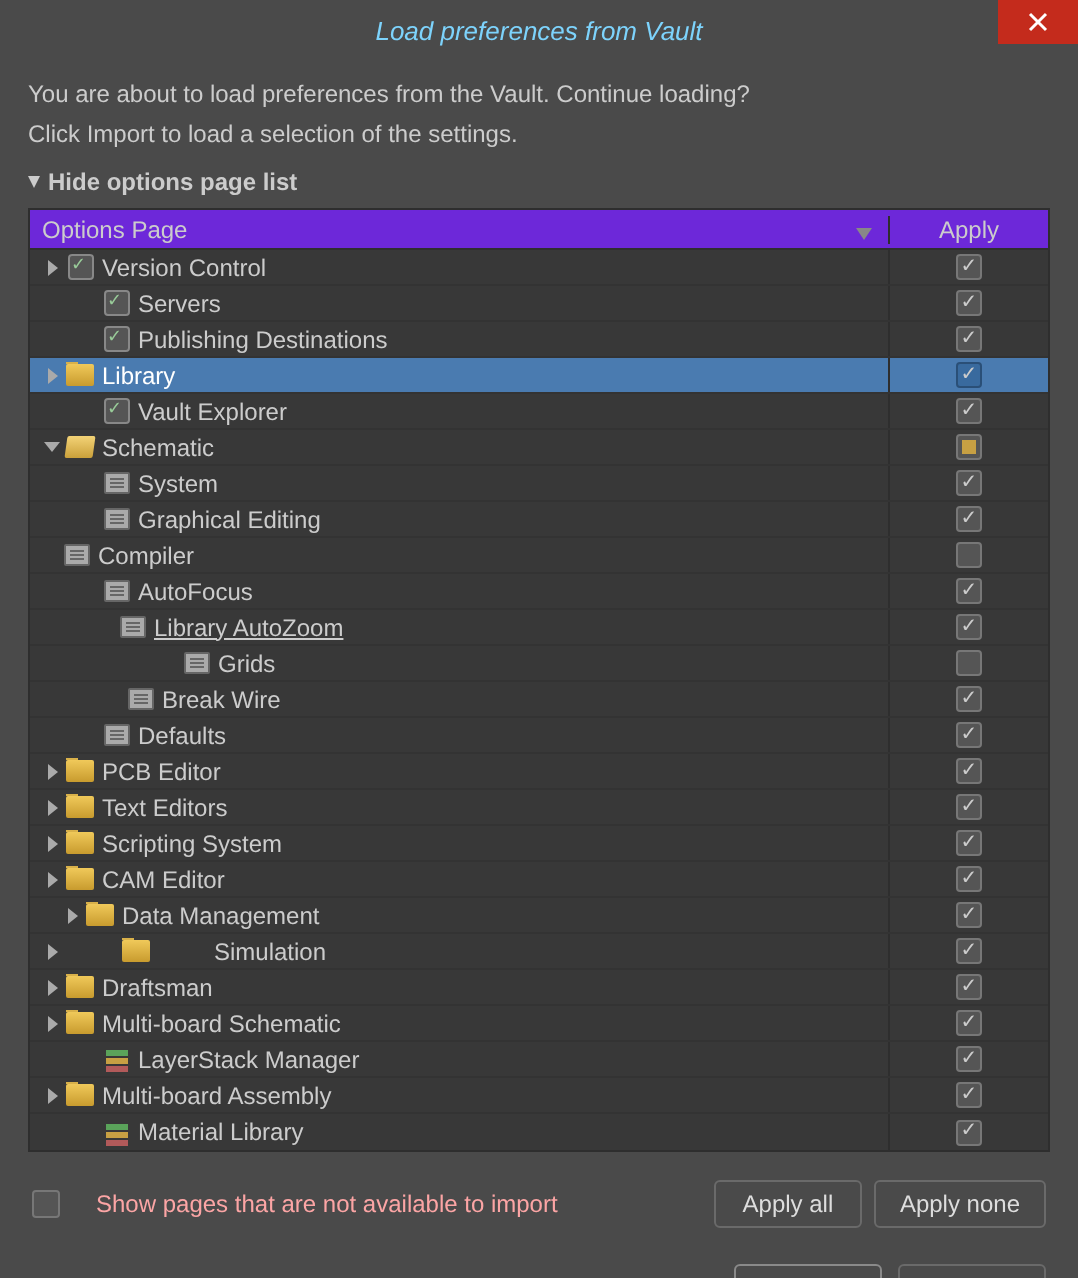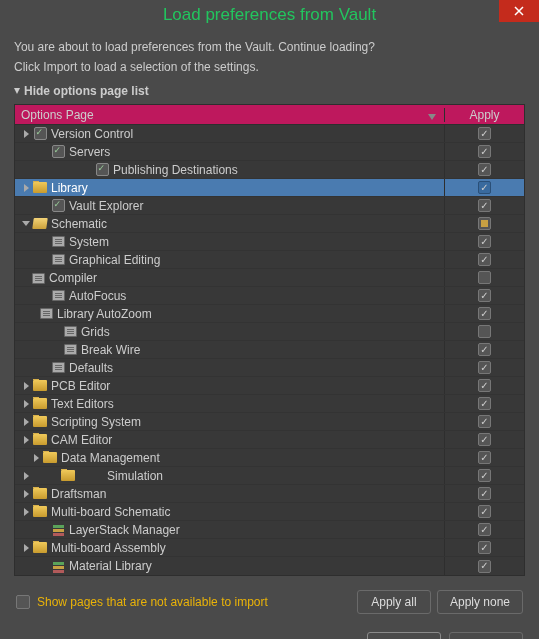--- a/index.html
+++ b/index.html
@@ -15,22 +15,23 @@
   }
   .titlebar {
     height: 30px;
     background: #4a4a4a;
     display: flex;
     align-items: center;
     justify-content: center;
     position: relative;
   }
   .titlebar-title {
-    color: #22c55e;
-    font-size: 17px;
+    color: #7dd3fc;
+    font-size: 13px;
+    font-style: italic;
   }
   .close-btn {
     position: absolute;
     right: 0;
     top: 0;
     width: 40px;
     height: 22px;
     background: #c42b1c;
     color: #fff;
     display: flex;
@@ -61,21 +62,21 @@
     border-bottom: 6px solid #ccc;
     margin-right: 4px;
     transform: rotate(180deg);
   }
   .table {
     border: 1px solid #2e2e2e;
     background: #383838;
   }
   .thead {
     display: flex;
-    background: #be185d;
+    background: #6d28d9;
     border-bottom: 1px solid #2e2e2e;
     height: 20px;
     align-items: center;
     font-size: 12px;
     color: #ccc;
   }
   .th-name { flex: 1; padding-left: 6px; position: relative; }
   .th-name .sort {
     position: absolute; right: 8px; top: 6px;
     width: 0; height: 0;
@@ -226,23 +227,23 @@
   .chk.sel { background: #396a9e; border-color: #2a4f77; }
   .footer-row1 {
     display: flex;
     align-items: center;
     margin-top: 14px;
     padding: 0 2px;
   }
   .footer-check {
     display: flex;
     align-items: center;
-    gap: 7px;
+    gap: 18px;
     flex: 1;
-    color: #eab308;
+    color: #fca5a5;
     cursor: pointer;
   }
   .footer-check .box {
     width: 14px; height: 14px;
     border: 1px solid #777;
     background: #555;
     border-radius: 2px;
   }
   .btn {
     background: #4a4a4a;
@@ -316,21 +317,21 @@
             <span class="icon">
               <span class="icon-gear-check"></span>
             </span>
             <span class="label-text">Servers</span>
           </div>
           <div class="cell-apply">
             <span class="chk checked"></span>
           </div>
         </div>
         <div class="row">
-          <div class="cell-name" style="padding-left: 24px; margin-left: 44px;">
+          <div class="cell-name" style="padding-left: 24px;">
             <span class="expander"></span>
             <span class="icon">
               <span class="icon-gear-check"></span>
             </span>
             <span class="label-text">Publishing Destinations</span>
           </div>
           <div class="cell-apply">
             <span class="chk checked"></span>
           </div>
         </div>
@@ -388,21 +389,21 @@
             <span class="icon">
               <span class="icon-page"></span>
             </span>
             <span class="label-text">Graphical Editing</span>
           </div>
           <div class="cell-apply">
             <span class="chk checked"></span>
           </div>
         </div>
         <div class="row">
-          <div class="cell-name" style=" align-items: flex-end;">
+          <div class="cell-name" style="">
             <span class="expander"></span>
             <span class="icon">
               <span class="icon-page"></span>
             </span>
             <span class="label-text">Compiler</span>
           </div>
           <div class="cell-apply">
             <span class="chk "></span>
           </div>
         </div>
@@ -412,33 +413,33 @@
             <span class="icon">
               <span class="icon-page"></span>
             </span>
             <span class="label-text">AutoFocus</span>
           </div>
           <div class="cell-apply">
             <span class="chk checked"></span>
           </div>
         </div>
         <div class="row">
-          <div class="cell-name" style="padding-left: 12px;">
+          <div class="cell-name" style="padding-left: 32px; text-decoration: underline;">
             <span class="expander"></span>
             <span class="icon">
               <span class="icon-page"></span>
             </span>
             <span class="label-text">Library AutoZoom</span>
           </div>
           <div class="cell-apply">
             <span class="chk checked"></span>
           </div>
         </div>
         <div class="row">
-          <div class="cell-name" style="padding-left: 36px;">
+          <div class="cell-name" style="padding-left: 24px; margin-left: 40px;">
             <span class="expander"></span>
             <span class="icon">
               <span class="icon-page"></span>
             </span>
             <span class="label-text">Grids</span>
           </div>
           <div class="cell-apply">
             <span class="chk "></span>
           </div>
         </div>

